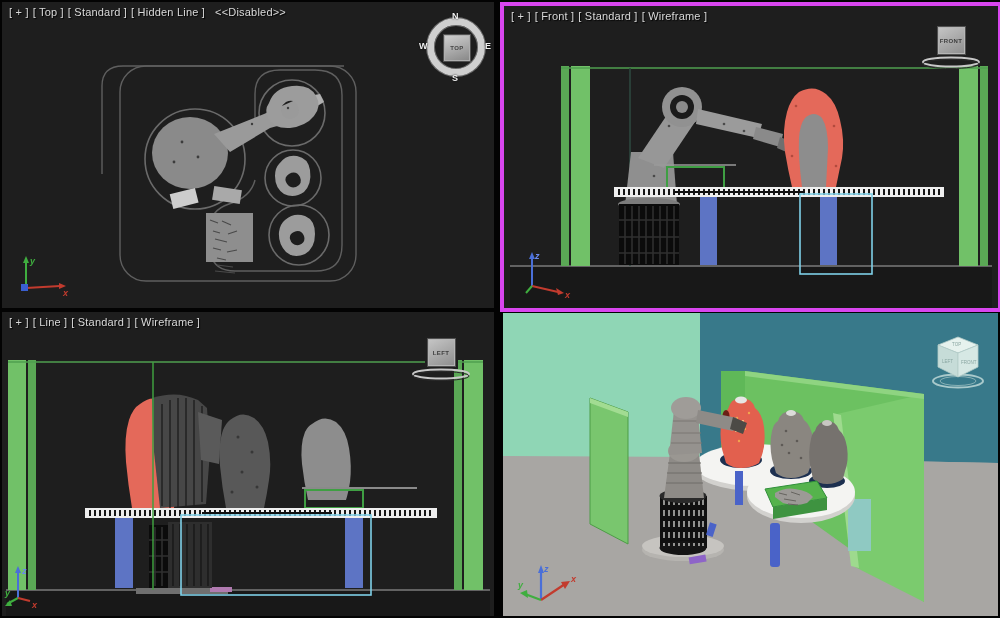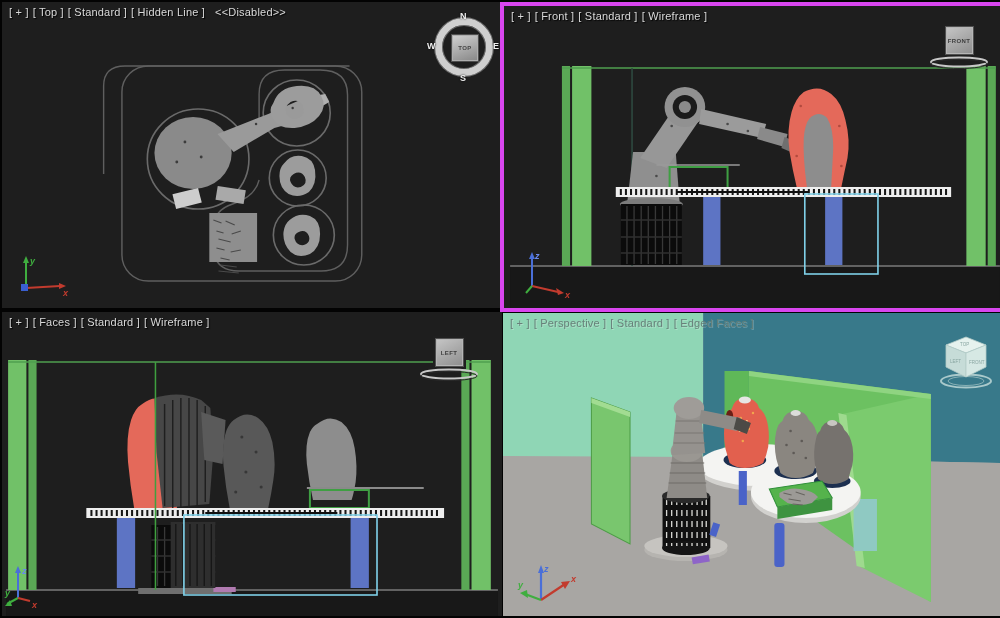--- a/index.html
+++ b/index.html
@@ -1,18 +1,18 @@
 <!DOCTYPE html>
 <html><head>
 <meta charset="utf-8">
 <style>
   html,body{margin:0;padding:0;}
   body{width:1000px;height:618px;background:#030303;position:relative;overflow:hidden;
        font-family:"Liberation Sans",sans-serif;}
-  .vp{position:absolute;background:#1e1e1e;overflow:hidden;padding-left:8px;}
+  .vp{position:absolute;background:#1e1e1e;overflow:hidden;}
   .vp-tl{left:2px;top:2px;width:492px;height:306px;}
   .vp-tr{left:500px;top:2px;width:494px;height:302px;border:4px solid #d946ef;}
   .vp-bl{left:2px;top:312px;width:492px;height:304px;}
   .vp-br{left:503px;top:313px;width:495px;height:303px;background:#a8a6a3;}
   .scene{position:absolute;left:0;top:0;width:100%;height:100%;display:block;}
   .vp-label{position:absolute;left:7px;top:4px;font-size:11px;color:#d9d9d9;z-index:6;
             text-shadow:1px 1px 1px rgba(0,0,0,0.9);white-space:nowrap;letter-spacing:.2px;}
   .vp-label .lp{margin-right:4px;cursor:pointer;}
   .vp-label .lx{margin-left:6px;}
   .vp-br .vp-label{color:#68807a;text-shadow:1px 1px 0 rgba(255,255,255,0.25);}
@@ -225,21 +225,21 @@
       <rect x="83" y="196" width="352" height="10" fill="#eeeeee"></rect>
       <line x1="87" y1="201" x2="431" y2="201" stroke="#161616" stroke-width="6" stroke-dasharray="2 3"></line>
       <line x1="200" y1="201" x2="330" y2="201" stroke="#101010" stroke-width="2"></line>
     </g>
     <rect x="113" y="206" width="18" height="70" fill="#5d74c4"></rect>
     <rect x="343" y="206" width="18" height="70" fill="#5d74c4"></rect>
     <rect x="179" y="203" width="190" height="80" fill="none" stroke="#7fd0e8" stroke-width="1.6"></rect>
     <line x1="151" y1="50" x2="151" y2="278" stroke="#3f9f3f" stroke-width="1.5"></line>
   </svg>
   <div class="vp-label">
-    <span class="lp">[ + ]</span><span class="lp">[ Faces ]</span><span class="lp">[ Standard ]</span><span class="lp">[ Wireframe ]</span>
+    <span class="lp">[ + ]</span><span class="lp">[ Line ]</span><span class="lp">[ Standard ]</span><span class="lp">[ Wireframe ]</span>
   </div>
   <div class="vc-ortho" style="right:22px;top:26px;">
     <div class="cube">LEFT</div>
     <svg width="62" height="14">
       <ellipse cx="31" cy="7" rx="28" ry="4.5" fill="none" stroke="#c8c8c8" stroke-width="2"></ellipse>
       <ellipse cx="31" cy="7" rx="28" ry="4.5" fill="none" stroke="#2a2a2a" stroke-width="1" transform="translate(0,2)"></ellipse>
     </svg>
   </div>
   <svg class="tripod" style="left:2px;bottom:4px;" width="58" height="48">
     <line x1="14" y1="34" x2="14" y2="8" stroke="#4a6fd8" stroke-width="2"></line>
@@ -327,23 +327,20 @@
       <ellipse cx="181" cy="138" rx="16" ry="11" fill="#9a9792"></ellipse>
       <polygon points="171,97 194,93 199,140 166,142" fill="#95928e"></polygon>
       <path stroke="#7a7773" stroke-width="1" d="M170,108 h27 M169,120 h29 M168,130 h31"></path>
       <ellipse cx="183" cy="95" rx="15" ry="11" fill="#9f9c98"></ellipse>
       <polygon points="195,97 234,105 230,118 193,110" fill="#8e8b87"></polygon>
       <polygon points="230,104 244,110 240,121 227,116" fill="#4c4a46"></polygon>
       <rect x="186" y="243" width="17" height="7" fill="#8e64c8" transform="rotate(-10 194 246)"></rect>
       <rect x="205" y="210" width="7" height="13" fill="#4a63c8" transform="rotate(18 208 216)"></rect>
     </g>
   </svg>
-  <div class="vp-label">
-    <span class="lp">[ + ]</span><span class="lp">[ Perspective ]</span><span class="lp">[ Standard ]</span><span class="lp">[ Edged Faces ]</span>
-  </div>
   <svg style="position:absolute;right:12px;top:18px;z-index:5;" width="56" height="58">
     <ellipse cx="28" cy="50" rx="25" ry="6.5" fill="none" stroke="#cfe4e0" stroke-width="2" opacity="0.75"></ellipse>
     <ellipse cx="28" cy="50" rx="18" ry="4.5" fill="none" stroke="#bcd6d2" stroke-width="1" opacity="0.6"></ellipse>
     <polygon points="28,6 48,14 28,22 8,14" fill="#e6f2ee" stroke="#b4ccc8" stroke-width="0.8"></polygon>
     <polygon points="8,14 28,22 28,46 8,36" fill="#c6dcd8" stroke="#b4ccc8" stroke-width="0.8"></polygon>
     <polygon points="48,14 28,22 28,46 48,36" fill="#d6e8e4" stroke="#b4ccc8" stroke-width="0.8"></polygon>
     <text x="22" y="15" font-size="4.5" fill="#8aa6a2">TOP</text>
     <text x="12" y="32" font-size="4.5" fill="#8aa6a2">LEFT</text>
     <text x="31" y="33" font-size="4.5" fill="#8aa6a2">FRONT</text>
   </svg>

